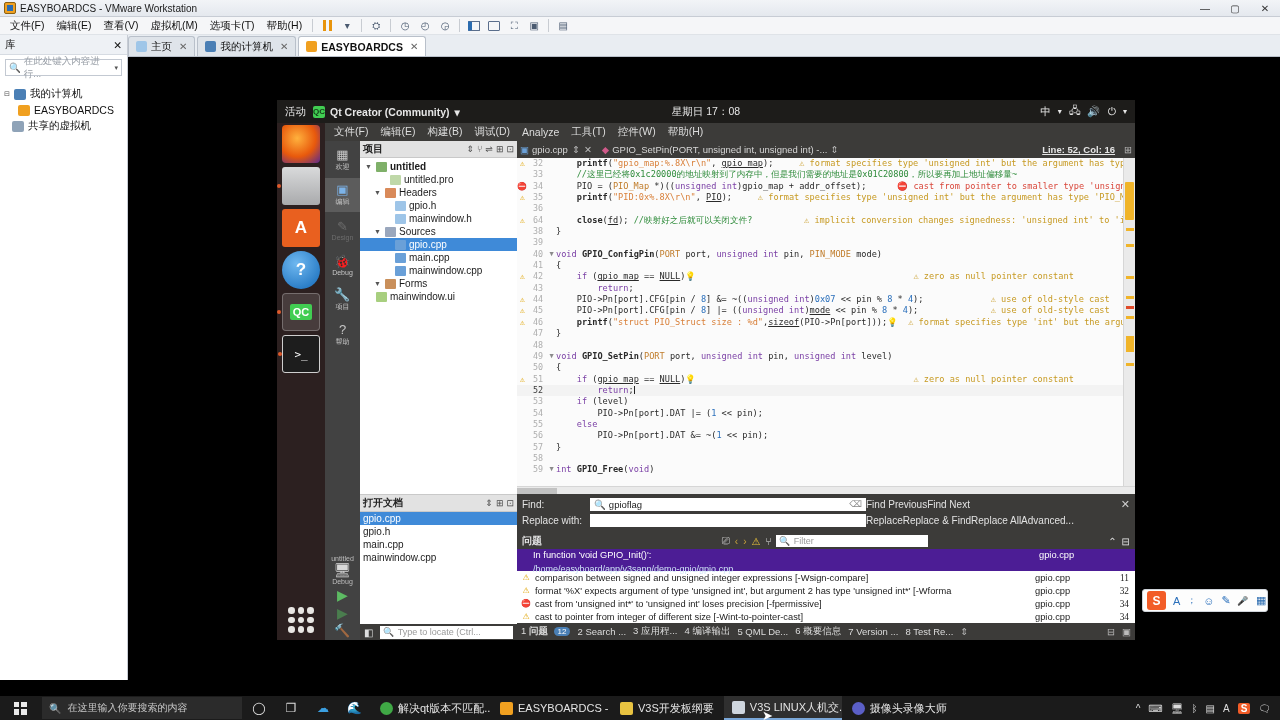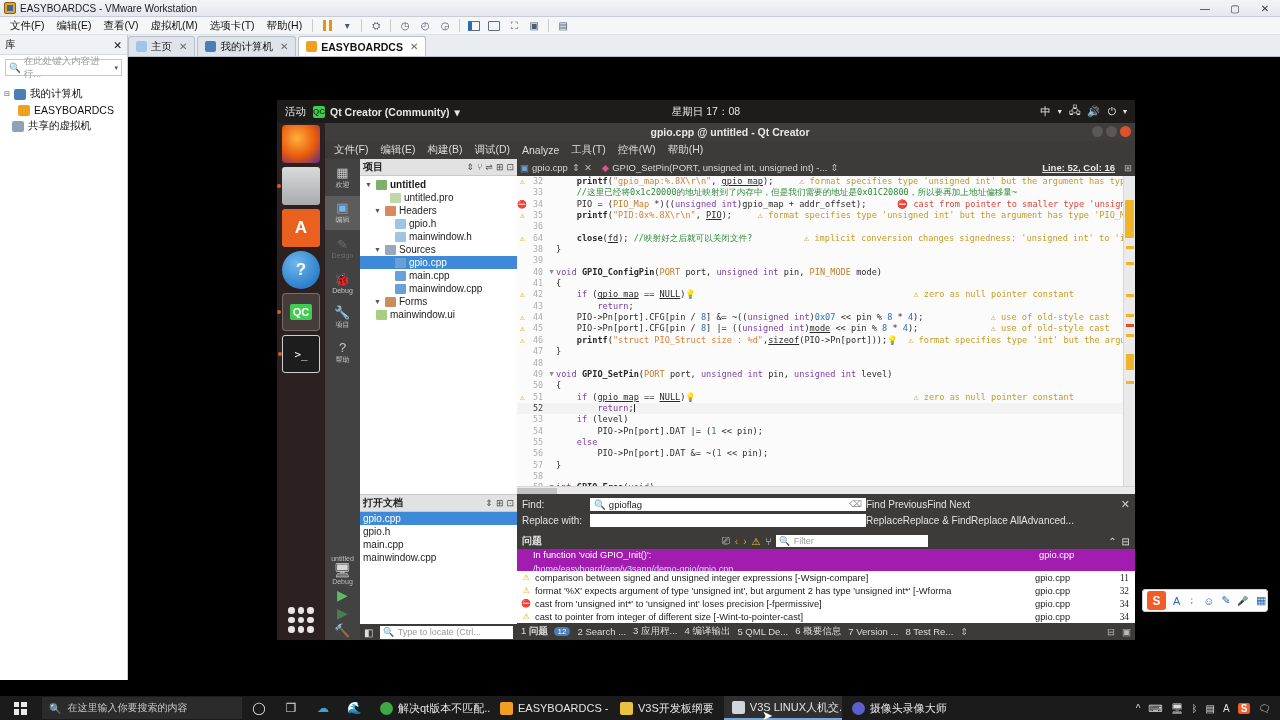--- a/index.html
+++ b/index.html
@@ -258,21 +258,21 @@
   .issuehead {
     height: 16px; background: #3c3b39; display: flex; align-items: center; gap: 5px;
     padding: 0 5px; font-size: 10px; color: #e2e2e2;
   }
   .filterbox {
     width: 152px; height: 12px; background: #fff; color: #9a9a9a;
     display: flex; align-items: center; gap: 3px; padding: 0 3px; font-size: 9px;
   }
   .issuelist { background: #fff; font-size: 9.3px; color: #1c1c1c; }
   .irow { height: 13px; display: flex; align-items: center; padding-left: 4px; gap: 4px; }
-  .irow.selhdr { background: #a21caf; color: #fff; }
+  .irow.selhdr { background: #4c1d95; color: #fff; }
   .irow .ic { width: 10px; text-align: center; font-size: 8px; }
   .irow .msg { flex: 1; overflow: hidden; white-space: nowrap; text-overflow: ellipsis; }
   .irow .file { width: 70px; }
   .irow .ln { width: 26px; text-align: right; padding-right: 6px; font-family: Liberation Serif, serif; }
   .sub { color: #cfe4f7; font-size: 9px; }
 
   .qt-status {
     height: 17px; background: #3c3b39; display: flex; align-items: center;
     gap: 7px; padding: 0 4px; font-size: 9.5px; color: #dcdcdc;
   }
@@ -454,28 +454,20 @@
           <i></i>
           <i></i>
           <i></i>
           <i></i>
           <i></i>
       </div>
     </div>
 
     <div class="qt">
 
-      <div class="qt-title">
-        <span>gpio.cpp @ untitled - Qt Creator</span>
-        <span class="qt-wbtns">
-          <span class="qt-wb"></span>
-          <span class="qt-wb"></span>
-          <span class="qt-wb close"></span>
-        </span>
-      </div>
 
       <div class="qt-menubar">
         <span>文件(F)</span>
         <span>编辑(E)</span>
         <span>构建(B)</span>
         <span>调试(D)</span>
         <span>Analyze</span>
         <span>工具(T)</span>
         <span>控件(W)</span>
         <span>帮助(H)</span>

